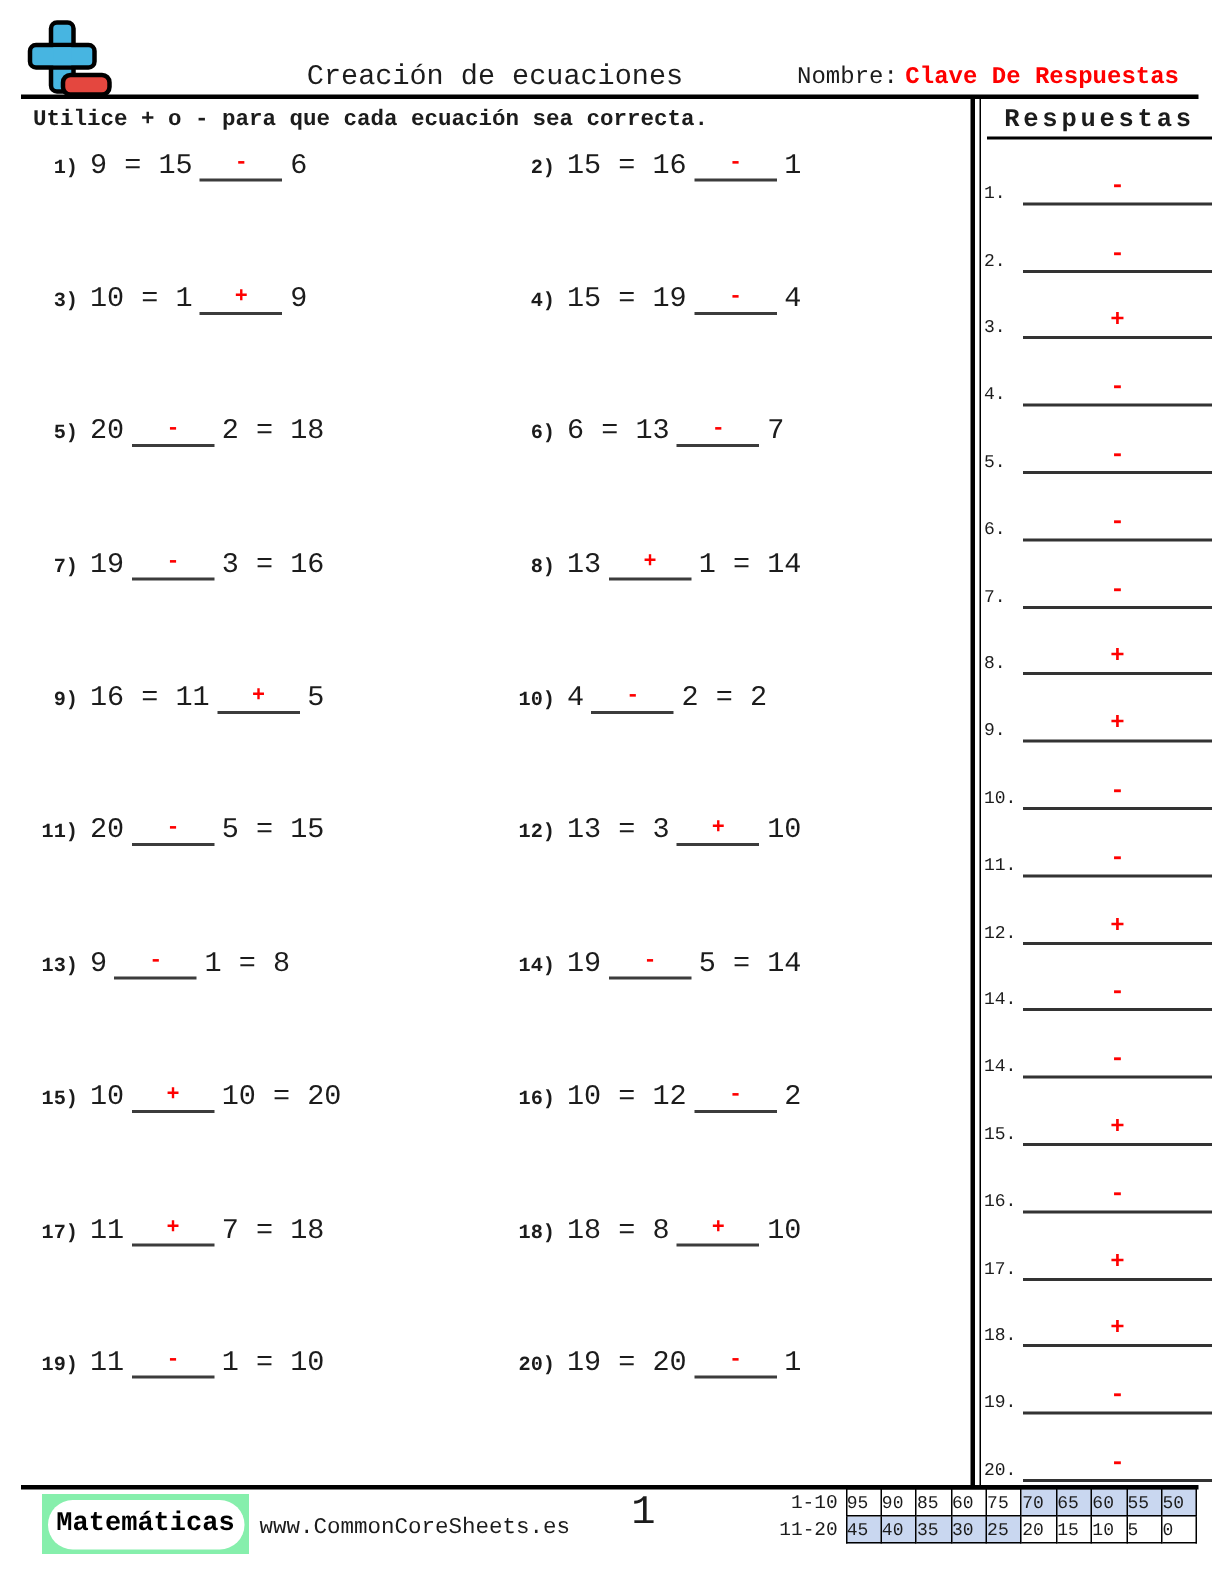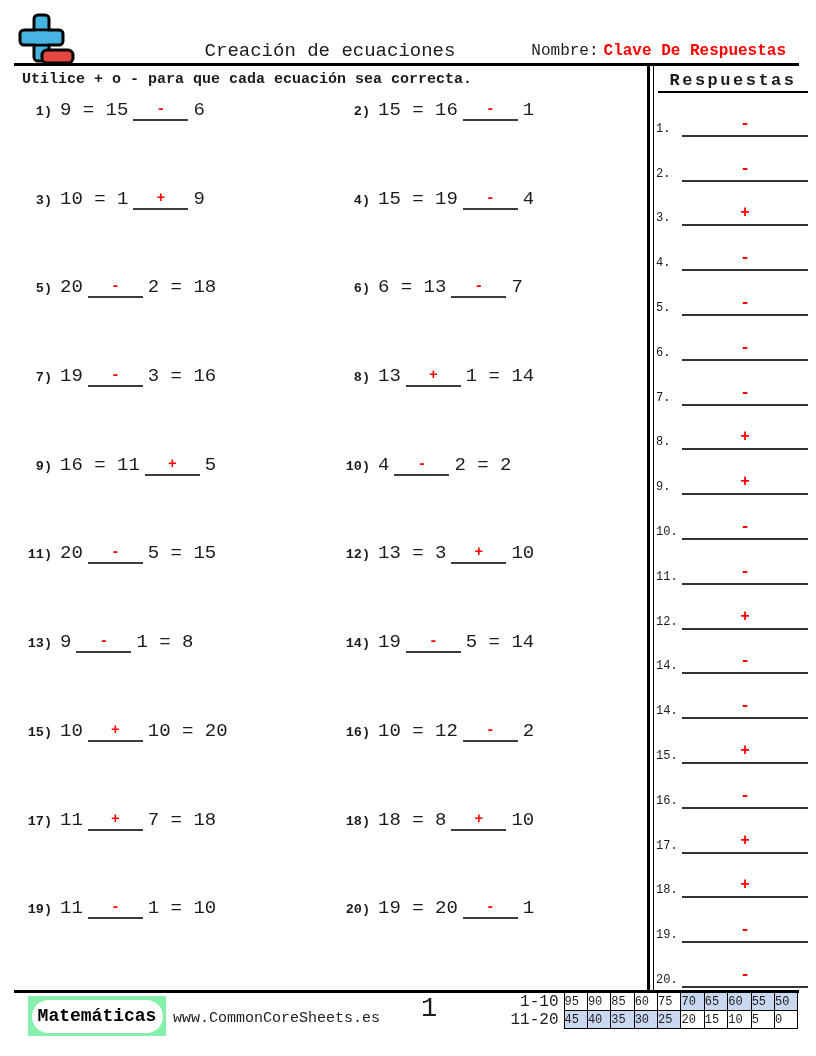--- a/index.html
+++ b/index.html
@@ -68,21 +68,21 @@
   .brand-pill {
     background: #fff; border-radius: 17px; width: 131px; height: 33px;
     display: flex; align-items: center; justify-content: center;
     font-size: 18px; font-weight: bold; color: #000;
   }
   .website { position: absolute; left: 173px; top: 1010px; font-size: 15px; }
   .page-num { position: absolute; left: 413px; top: 994px; width: 32px; text-align: center; font-size: 27px; }
   .score { position: absolute; left: 504px; top: 992px; border-collapse: collapse; }
   .score td { font-size: 12px; text-align: left; }
   .score .score-label {
-    border: none; font-size: 16px; text-align: right; padding-right: 5px; width: 60px;
+    border: none; font-size: 13px; text-align: right; padding-right: 5px; width: 60px;
   }
   .score .score-cell { border: 1.5px solid #000; width: 23.4px; height: 18px; }
   .score .score-cell.shaded { background: var(--table-highlight-blue, #c9d7f0); }
 </style>
 </head>
 <body>
 
 <div class="page">
 
   <div class="logo">

